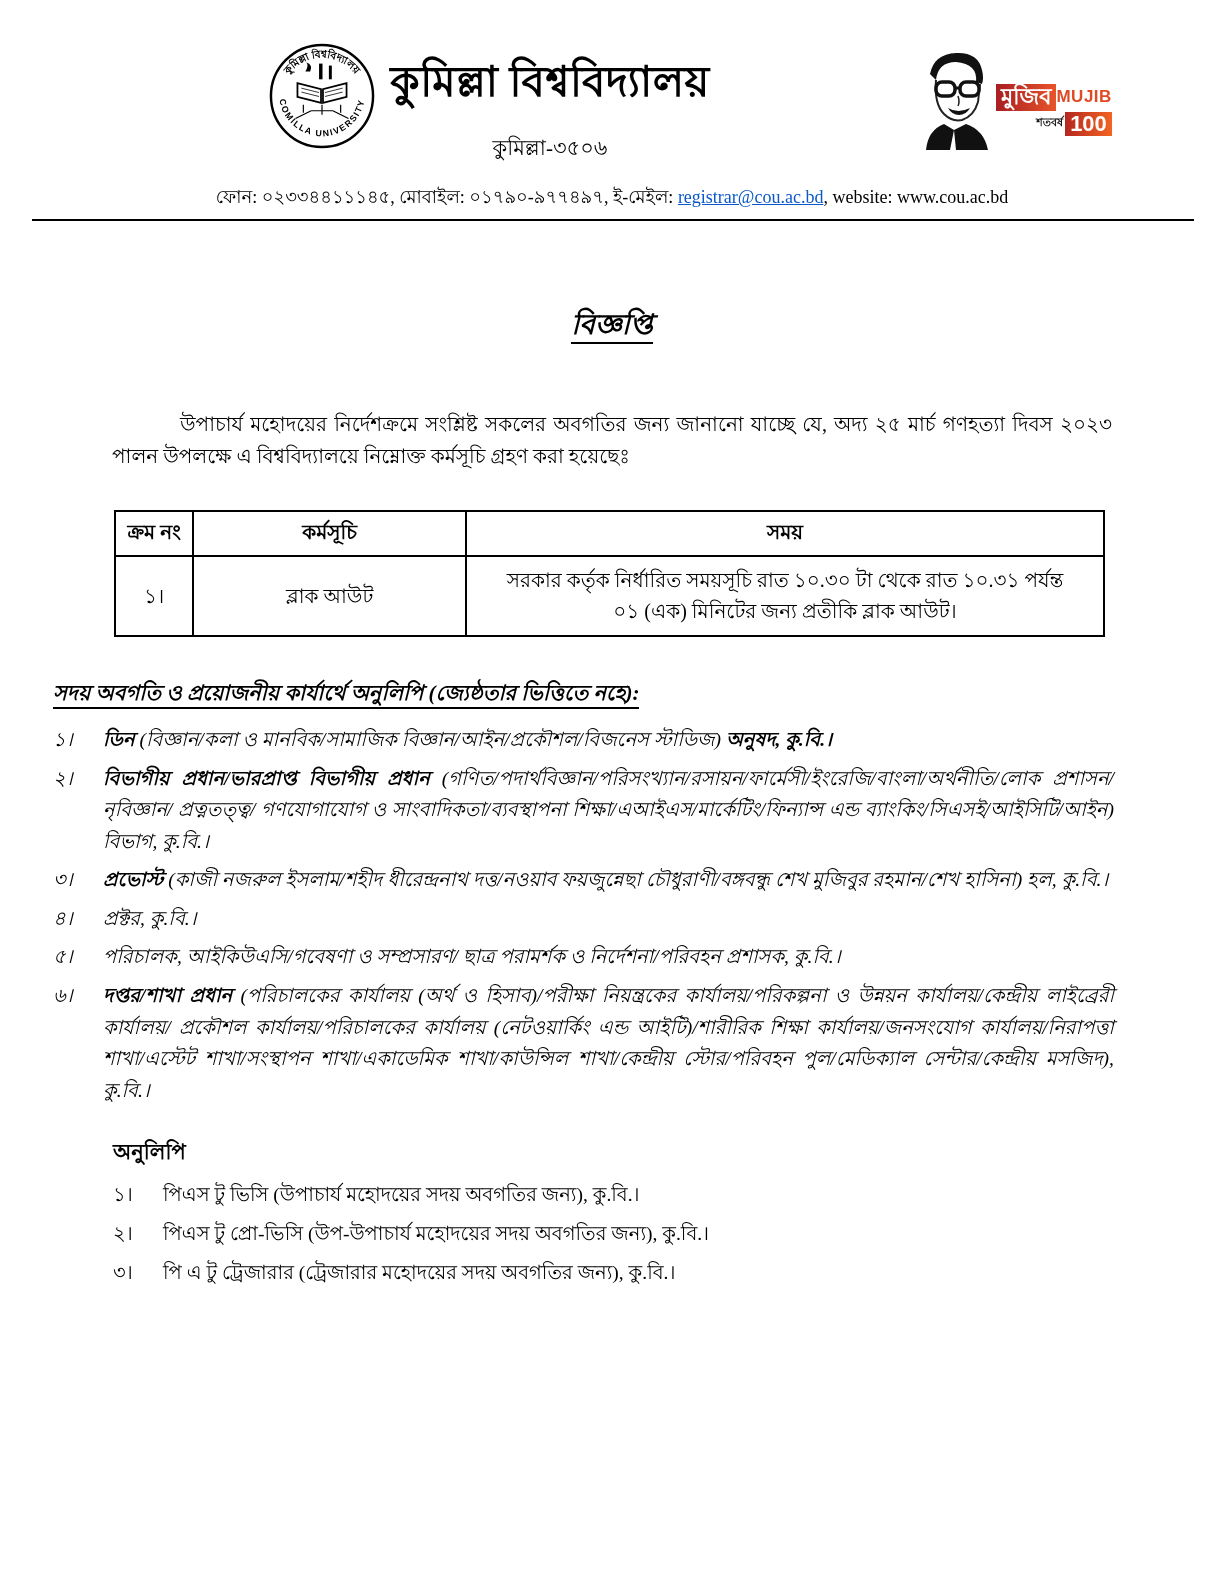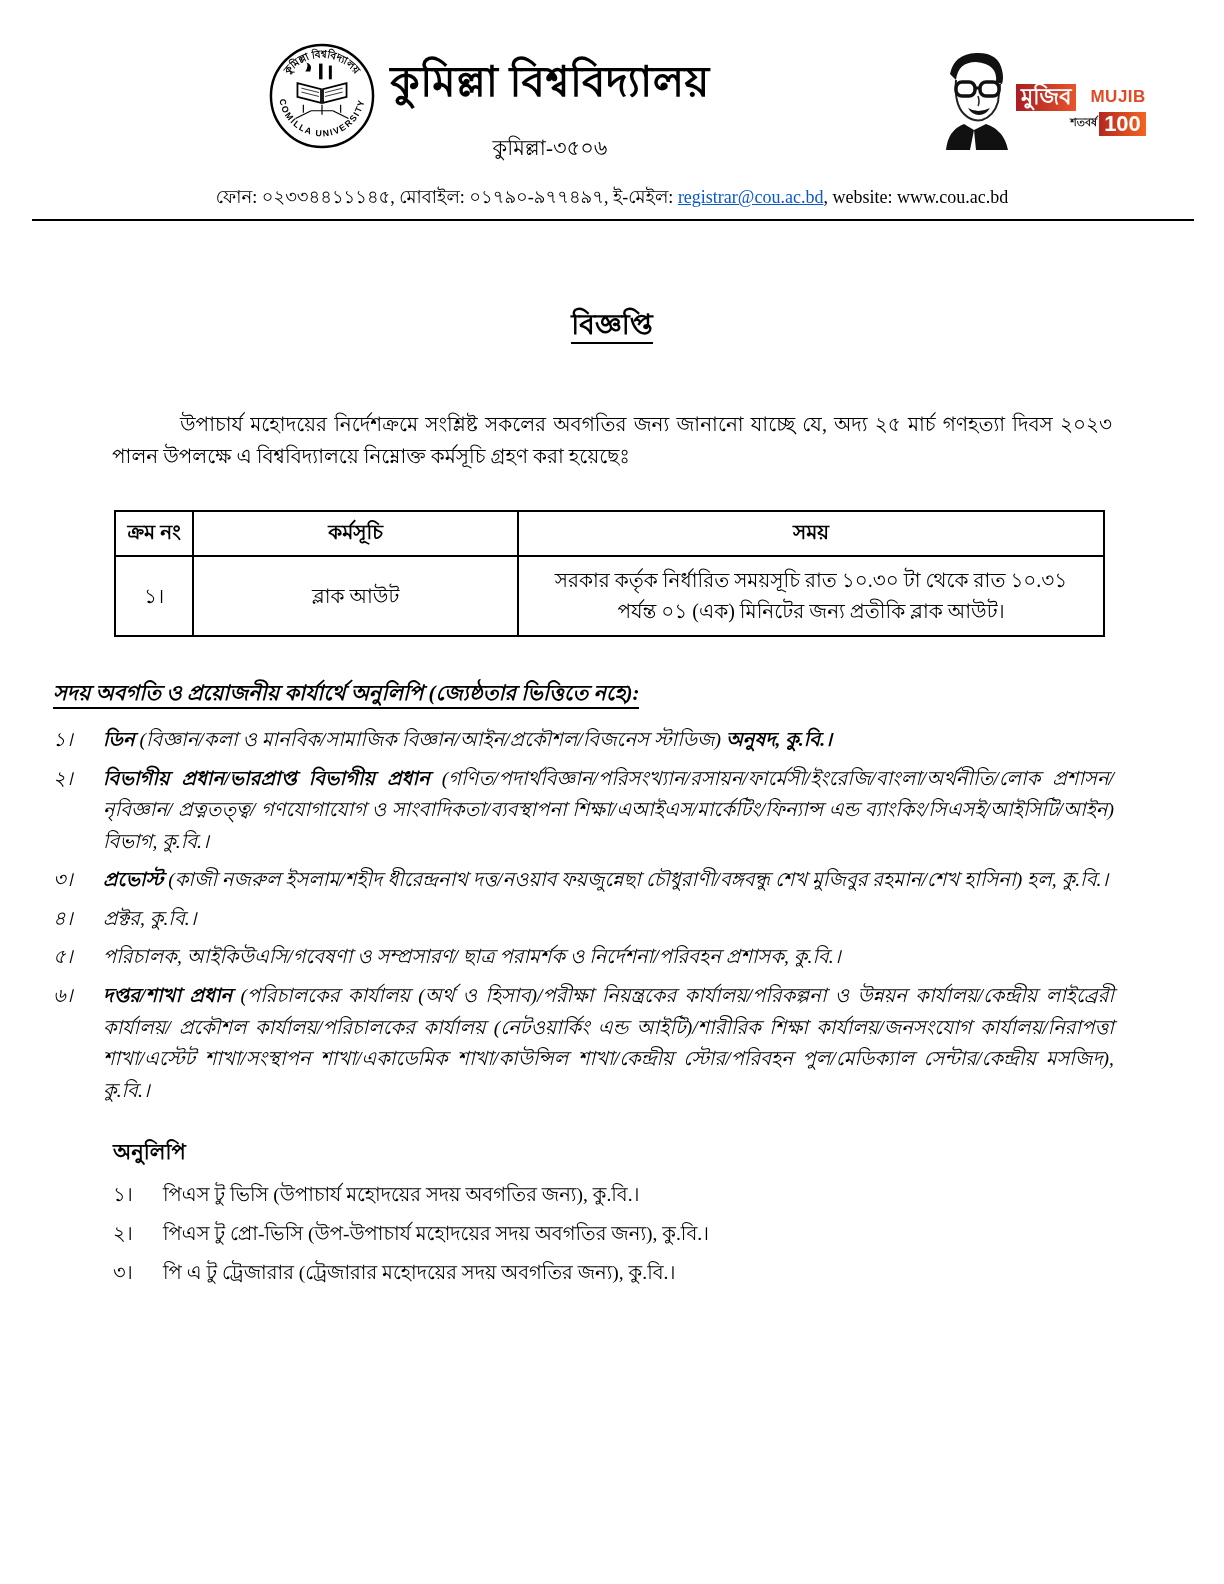--- a/index.html
+++ b/index.html
@@ -8,45 +8,45 @@
     width:1224px; height:1584px; margin:0 auto; background:#ffffff;
     font-family:"Liberation Serif", serif; color:#000;
     position:relative; overflow:hidden;
   }
   
   .header { position:relative; height:125px; margin-top:42px; }
   .seal { position:absolute; left:268px; top:0; width:108px; height:108px; }
   .head-center { position:absolute; left:330px; top:18px; width:440px; text-align:center; }
   .uni-title { font-size:42px; font-weight:bold; line-height:1.05; letter-spacing:0.5px; }
   .uni-sub { font-size:21px; margin-top:28px; }
-  .mujib { position:absolute; right:104px; top:0; width:190px; height:108px; display:flex; align-items:flex-end; }
+  .mujib { position:absolute; right:124px; top:0; width:190px; height:108px; display:flex; align-items:flex-end; }
   .mujib-face { width:92px; height:104px; flex:none; }
   .mujib-text { display:flex; flex-direction:column; align-items:flex-start; margin-left:-6px; margin-bottom:14px; }
   .mujib-row1 { display:flex; align-items:center; }
   .mujib-bn { background:linear-gradient(90deg,#a81e22,#e8542a); color:#fff; font-weight:bold; font-size:22px; padding:1px 5px 2px 5px; line-height:1.1; }
-  .mujib-en { color:#e04b26; font-weight:bold; font-size:17px; font-family:"Liberation Sans", sans-serif; letter-spacing:0.5px; margin-left:14px; }
+  .mujib-en { color:#e04b26; font-weight:bold; font-size:17px; font-family:"Liberation Sans", sans-serif; letter-spacing:0.5px; margin-left:0; }
   .mujib-row2 { display:flex; align-items:center; margin-top:1px; align-self:flex-end; }
   .mujib-shoto { color:#1a1a1a; font-size:11px; font-weight:bold; margin-right:2px; }
   .mujib-100 { background:linear-gradient(90deg,#b5271f,#f26522); color:#fff; font-weight:bold; font-size:22px; font-family:"Liberation Sans", sans-serif; padding:0 5px 1px 5px; line-height:1.05; }
   
   .contact { text-align:center; font-size:18px; margin-top:16px; }
   .contact a { color:#0a58ca; text-decoration:underline; }
   .rule { border:none; border-top:2.5px solid #000; margin:5px 30px 0 32px; }
   .memo-row { display:flex; justify-content:space-between; margin:12px 112px 0 113px; font-size:19px; }
   
   .notice-title { text-align:center; margin-top:82px; font-size:28px; font-weight:bold; }
-  .notice-title span { border-bottom:2px solid #000; padding-bottom:2px; }
+  .notice-title span { border-bottom:2px solid #000; padding-bottom:2px;font-style:italic; }
   .body-para { margin:58px 112px 0 112px; font-size:20px; line-height:1.6; text-align:justify; text-indent:68px; }
   
   table.schedule { border-collapse:collapse; margin:38px 0 0 114px; width:991px; font-size:20px; }
   table.schedule th, table.schedule td { border:2px solid #000; text-align:center; vertical-align:middle; }
   table.schedule th { font-weight:bold; padding:5px 6px; }
   table.schedule td { padding:8px 28px; height:66px; line-height:1.55; }
   .col-serial { width:70px; }
-  .col-program { width:325px; }
+  .col-program { width:273px; }
   
   .sign-block { width:320px; margin:58px 108px 0 auto; text-align:center; font-size:20px; line-height:1.5; }
   .sign-scribble { display:block; margin:0 auto -4px auto; }
   
   .dist { margin:40px 110px 0 53px;font-style:italic; }
   .dist-heading { font-size:21px; font-weight:bold; margin-bottom:12px; }
   .dist-heading span { border-bottom:2px solid #000; padding-bottom:2px; }
   .li { display:flex; font-size:19.5px; line-height:1.62; margin-bottom:7px; }
   .li .num { width:50px; flex:none; }
   .li .txt { flex:1; text-align:justify; }

